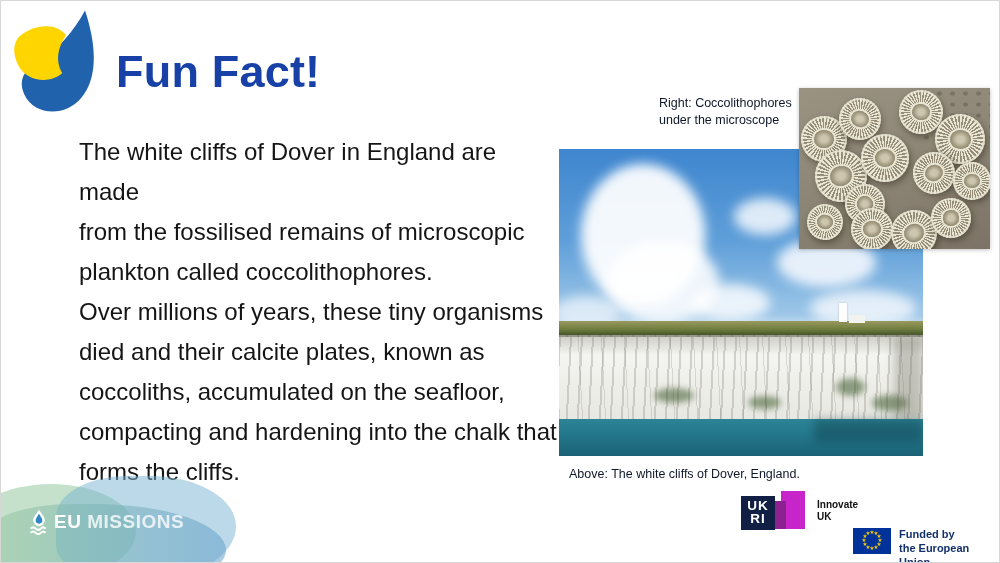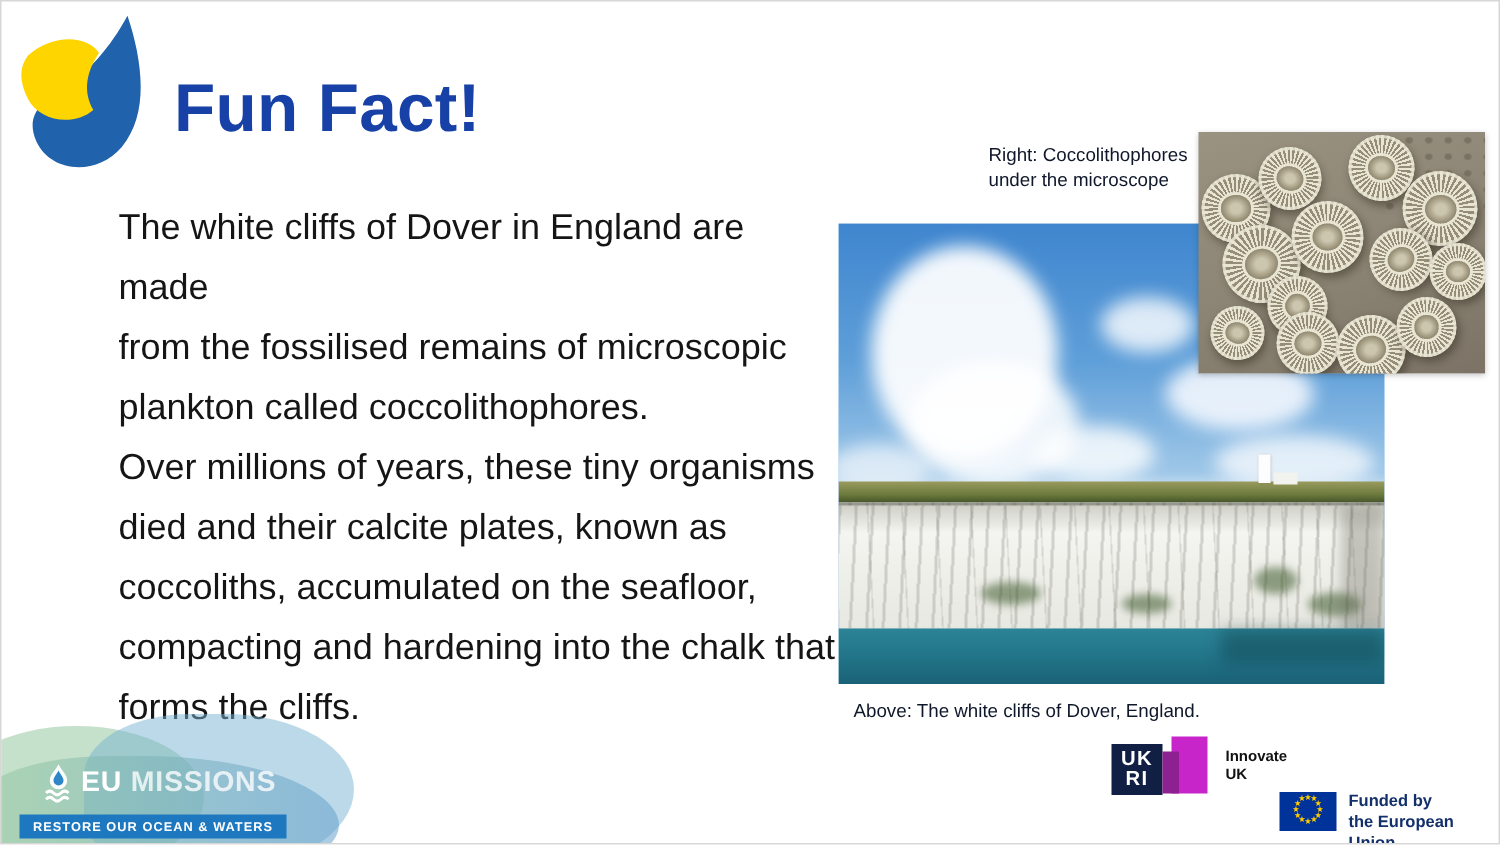--- a/index.html
+++ b/index.html
@@ -173,21 +173,20 @@
     <div class="blob blob3"></div>
     <div class="eum-row">
       <svg width="20" height="28" viewBox="0 0 24 32" aria-hidden="true">
         <path d="M12,1 C14.5,6 19,9.5 19,14 A7,7 0 1 1 5,14 C5,9.5 9.5,6 12,1 Z" fill="#ffffff" opacity=".95"></path>
         <path d="M12,6 C13.5,9 16,11.5 16,14 A4,4 0 1 1 8,14 C8,11.5 10.5,9 12,6 Z" fill="#2e86c6"></path>
         <path d="M2,24 q3,-3 6,0 t6,0 t6,0" stroke="#ffffff" stroke-width="2.4" fill="none"></path>
         <path d="M2,29 q3,-3 6,0 t6,0 t6,0" stroke="#ffffff" stroke-width="2.4" fill="none"></path>
       </svg>
       <div class="eum-text"><span class="eu">EU</span> <span class="missions">MISSIONS</span></div>
     </div>
-    <div class="eum-banner">RESTORE OUR OCEAN &amp; WATERS</div>
   </div>
 
 
   <div class="ukri">
     <div class="ukri-square">
       <span>UK</span>
         <span>RI</span>
     </div>
     <div class="iuk-magenta"></div>
     <div class="iuk-purple"></div>

